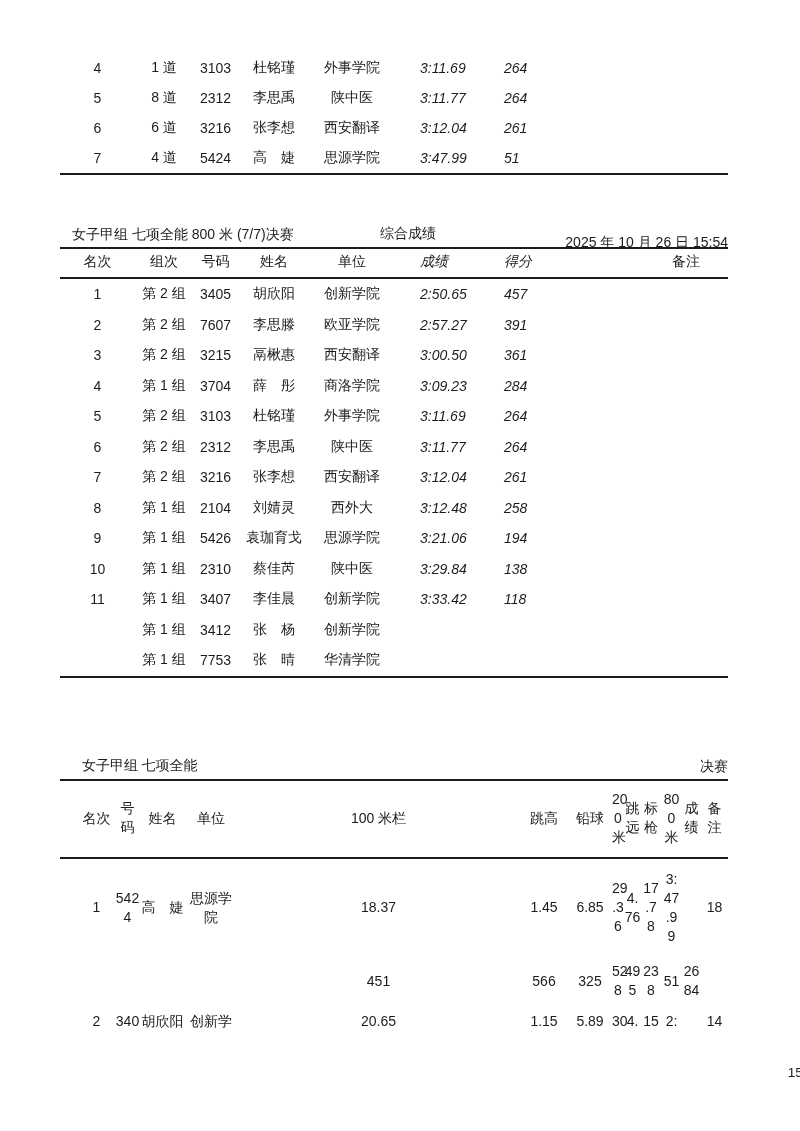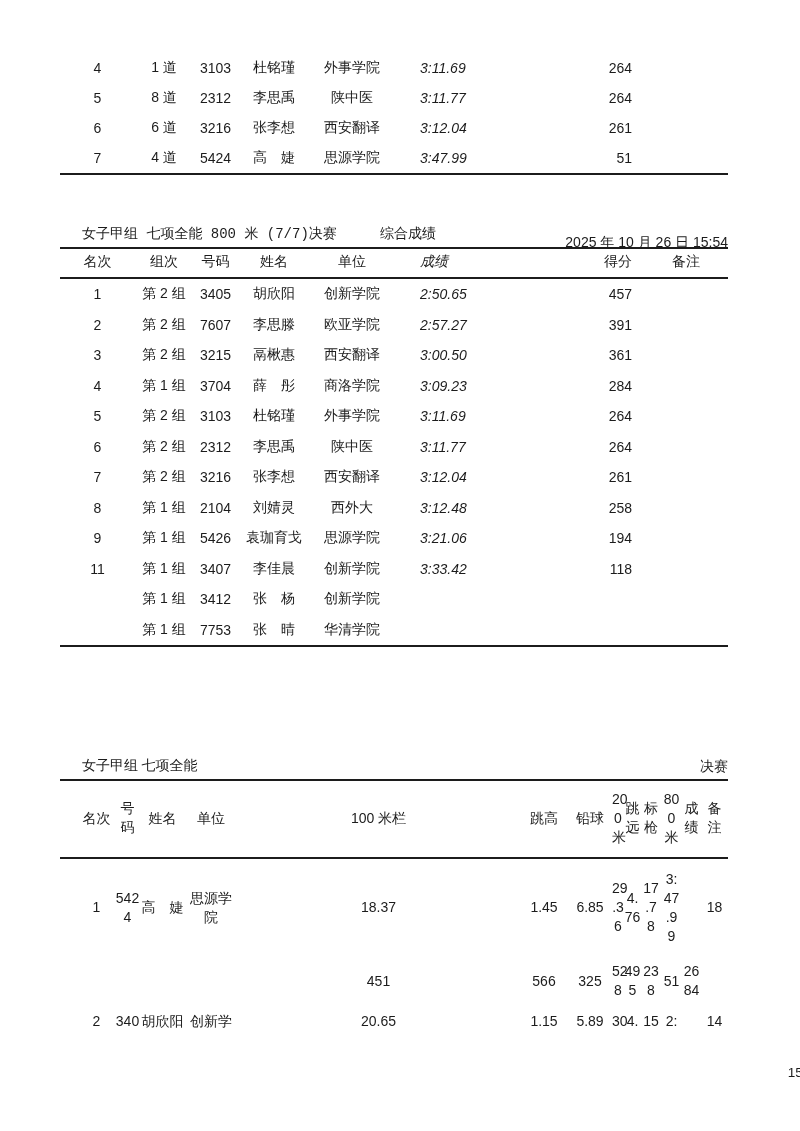--- a/index.html
+++ b/index.html
@@ -13,28 +13,28 @@
   .res-table td{
     font-size:14px;font-weight:normal;text-align:center;vertical-align:middle;
     padding:0;overflow:visible;white-space:pre;
   }
   
   .t1{top:53px;border-bottom:2.5px solid #1c1c1c;}
   .t1 td{height:30px;}
   
   .sec2-titlebar{position:absolute;left:60px;top:222px;width:668px;height:25px;
     line-height:25px;font-size:14px;border-bottom:2px solid #1c1c1c;}
-  .sec2-titlebar .tl{position:absolute;left:22px;top:0;font-family:Liberation Mono, monospace;}
+  .sec2-titlebar .tl{position:absolute;left:12px;top:0;}
   .sec2-titlebar .tm{position:absolute;left:320px;top:0;font-family:Liberation Mono, monospace;}
   .sec2-titlebar .tr{position:absolute;right:0;top:8px;}
   .t2{top:247px;border-bottom:2.5px solid #1c1c1c;}
   .t2 thead td{height:30px;border-bottom:2px solid #1c1c1c;}
   .t2 tbody td{height:30.5px;}
   .t1 td:nth-child(6),.t2 td:nth-child(6){text-align:left;padding-left:26px;font-style:italic;}
-  .t1 td:nth-child(7),.t2 td:nth-child(7){text-align:right;padding-right:12px;}
+  .t1 td:nth-child(7),.t2 td:nth-child(7){text-align:left;padding-right:12px;font-style:italic;}
   
   .sec3-titlebar{position:absolute;left:60px;top:753px;width:668px;height:26px;
     line-height:26px;font-size:14px;border-bottom:2px solid #1c1c1c;}
   .sec3-titlebar .tl{position:absolute;left:22px;top:0;font-family:Liberation Serif, serif;}
   .sec3-titlebar .tr{position:absolute;right:0;top:0;}
   .t3{top:779px;}
   .t3 td{font-size:14px;line-height:19px;text-align:center;vertical-align:middle;
     padding:0;overflow:visible;white-space:pre-line;}
   .t3 td:first-child{padding-left:18px;}
   .t3 thead td{height:78px;border-bottom:2px solid #1c1c1c;}
@@ -215,20 +215,30 @@
           <td></td>
         </tr>
         <tr>
           <td>9</td>
           <td>第 1 组</td>
           <td>5426</td>
           <td>袁珈育戈</td>
           <td>思源学院</td>
           <td>3:21.06</td>
           <td>194</td>
+          <td></td>
+        </tr>
+        <tr>
+          <td>10</td>
+          <td>第 1 组</td>
+          <td>2310</td>
+          <td>蔡佳芮</td>
+          <td>陕中医</td>
+          <td>3:29.84</td>
+          <td>138</td>
           <td></td>
         </tr>
         <tr>
           <td>11</td>
           <td>第 1 组</td>
           <td>3407</td>
           <td>李佳晨</td>
           <td>创新学院</td>
           <td>3:33.42</td>
           <td>118</td>

